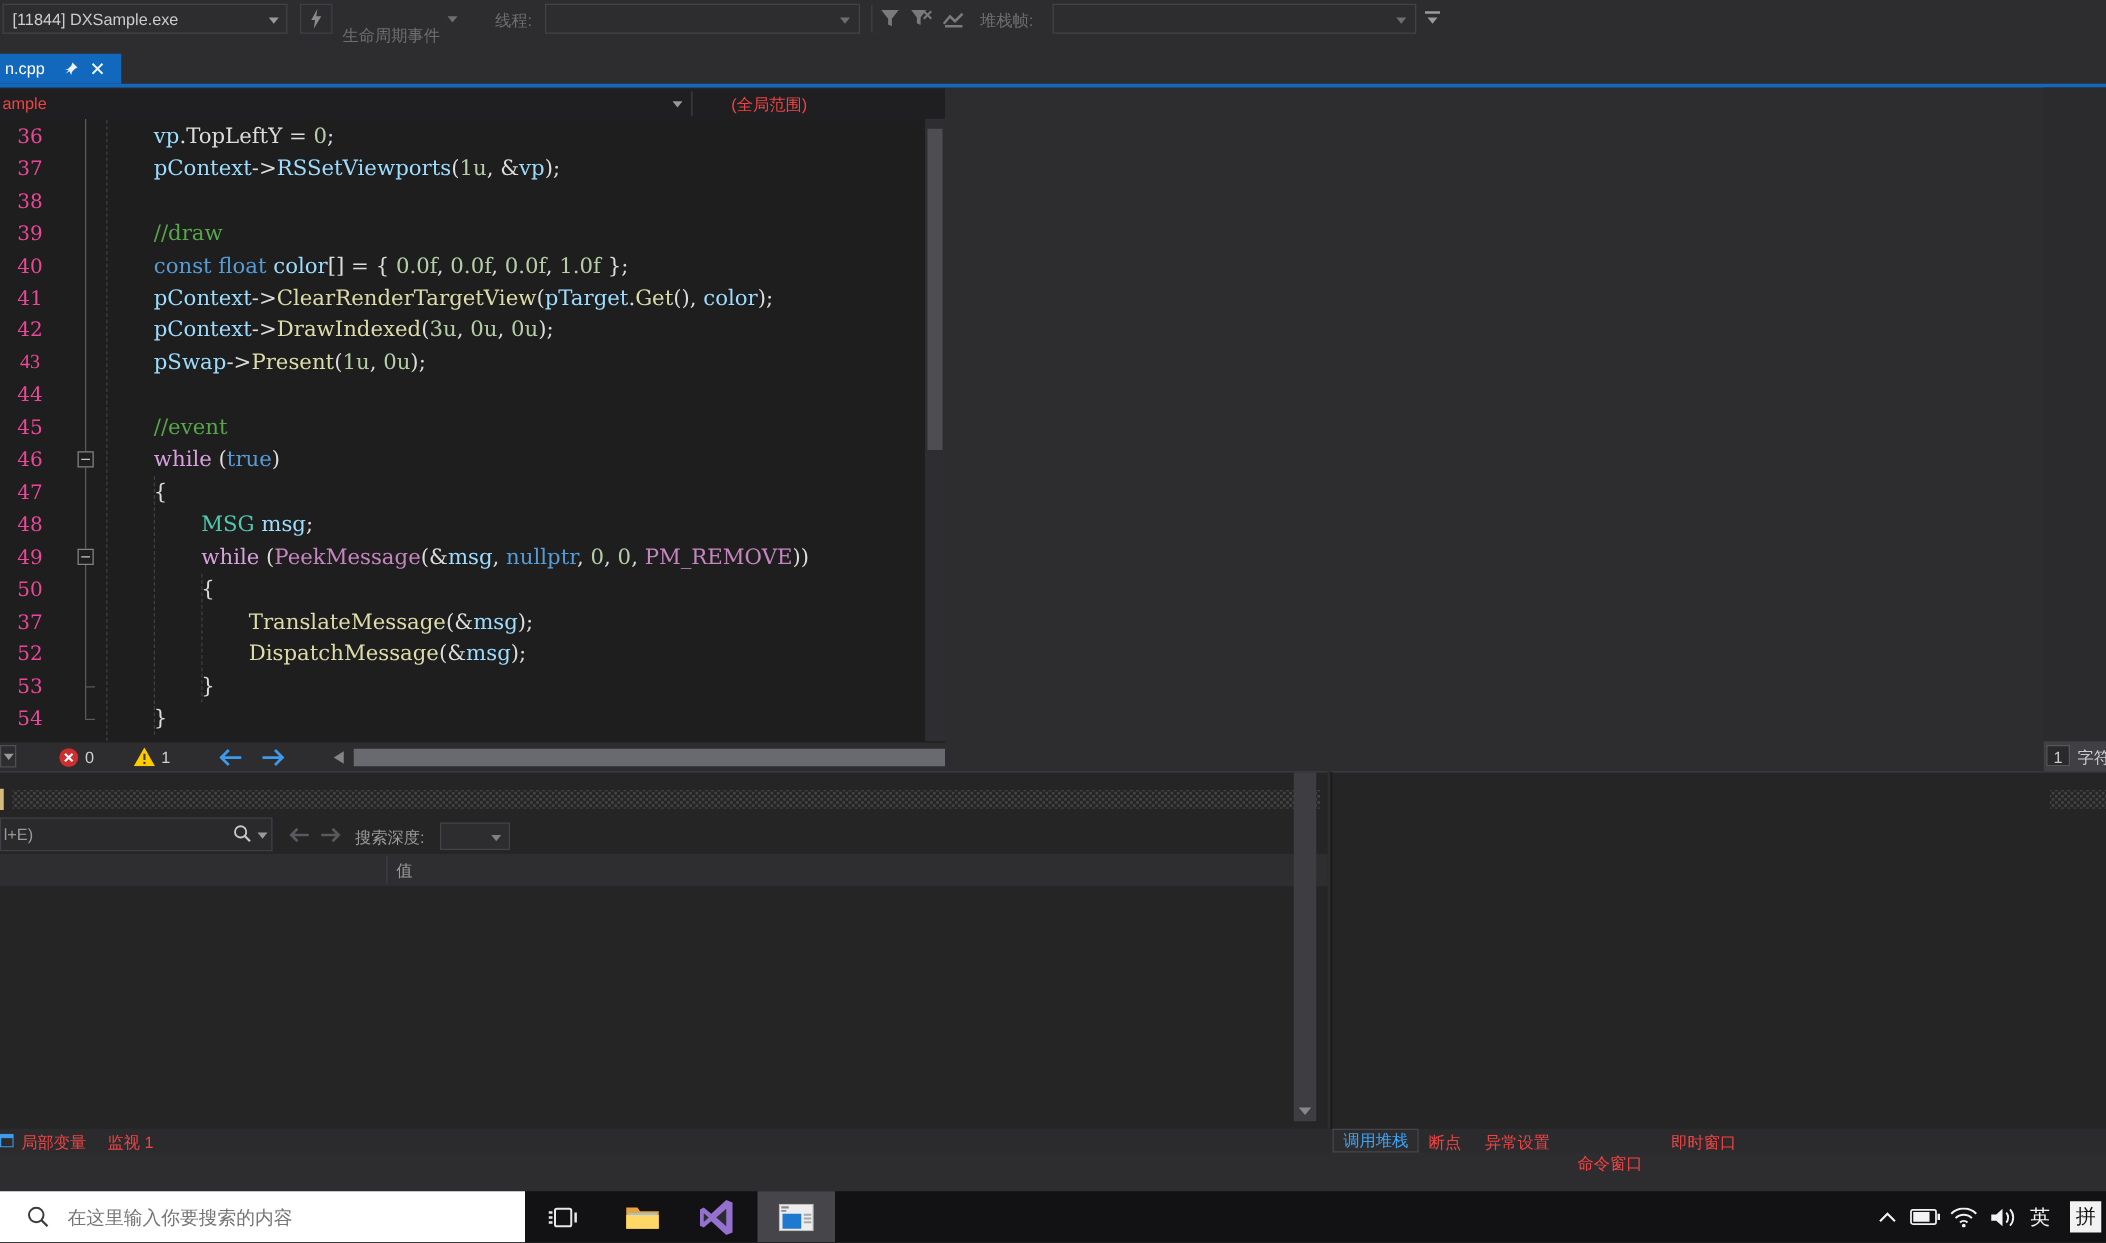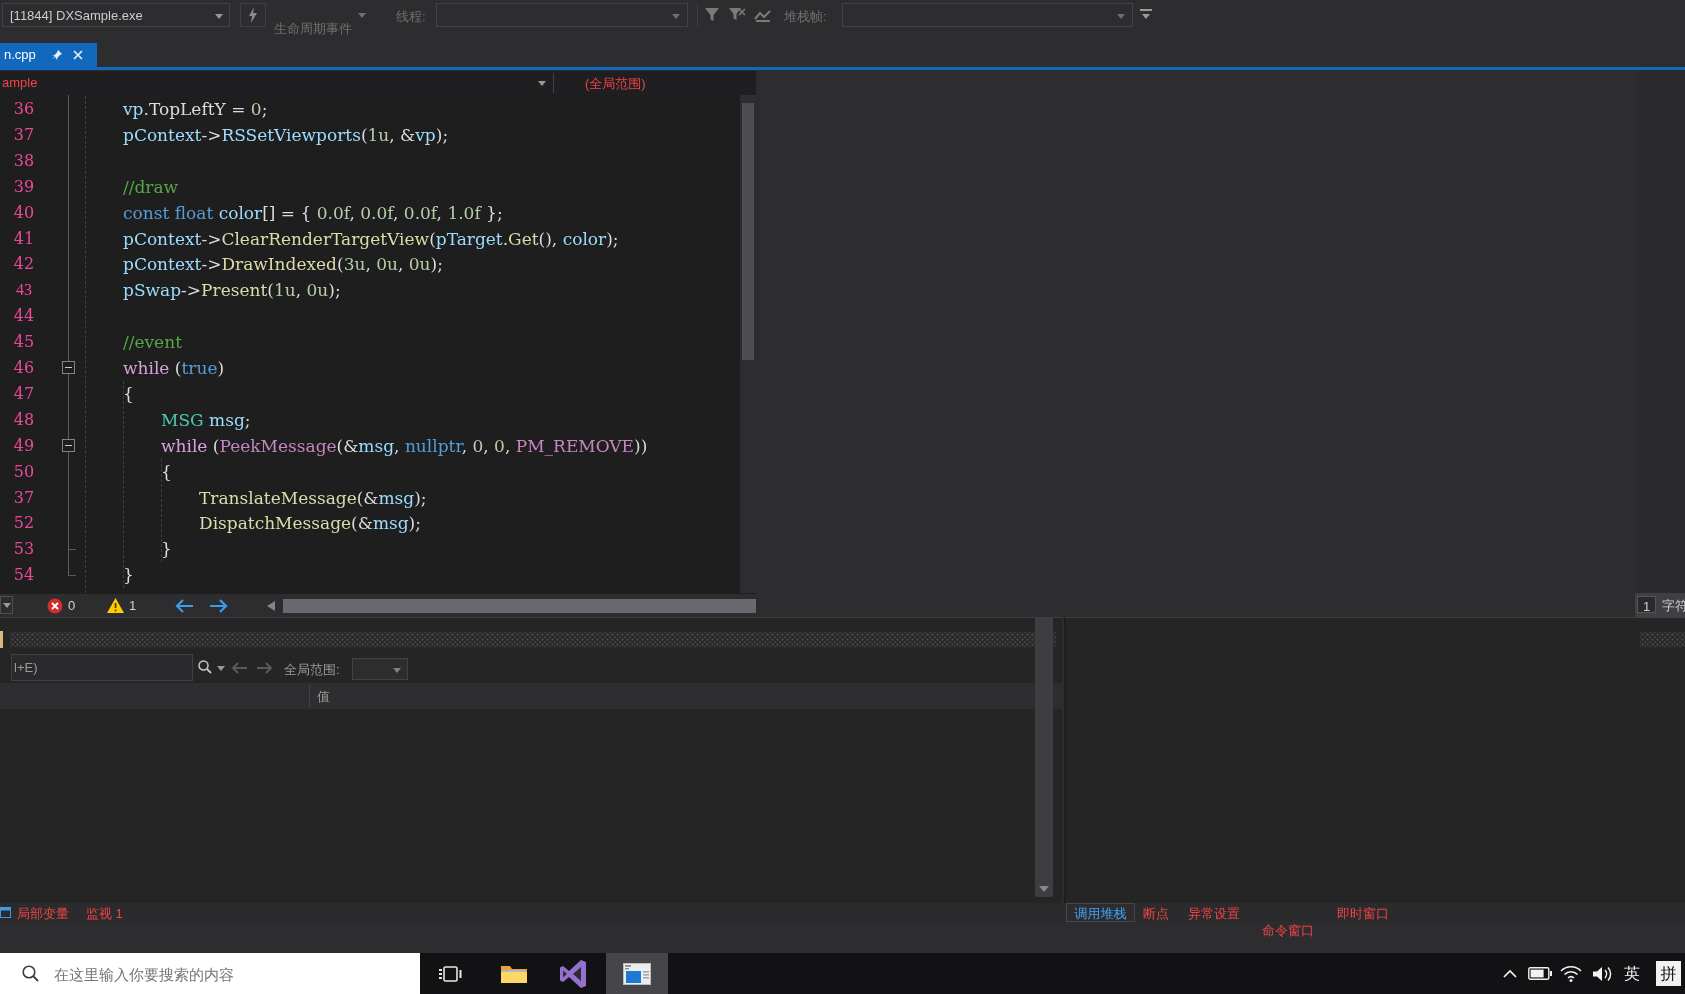--- a/index.html
+++ b/index.html
@@ -199,35 +199,35 @@
     <div class="abs" style="left:2px;top:3px;width:19px;height:17px;background:#2a2a2c;border:1px solid #565656;box-sizing:border-box;text-align:center;">
       <span class="t" style="position:static;color:#cccccc;">1</span>
     </div>
     <span class="t" style="left:27px;top:4px;color:#cccccc;">字符</span>
   </div>
 
   <div class="abs" style="left:0;top:617px;width:1062px;height:286px;background:#252526;border-top:1px solid #3f3f46;box-sizing:border-box;">
     <div class="abs" style="left:0;top:13px;width:3px;height:17px;background:#d7ba7d;"></div>
     <div class="dotted-row" style="left:10px;top:14px;width:1046px;"></div>
 
-    <div class="abs" style="left:0;top:36px;width:182px;height:27px;background:#2a2a2c;border:1px solid #3f3f46;box-sizing:border-box;margin-left:11px;">
+    <div class="abs" style="left:0;top:36px;width:218px;height:27px;background:#2a2a2c;border:1px solid #3f3f46;box-sizing:border-box;">
       <span class="t" style="left:2px;top:5px;color:#999;">l+E)</span>
       <svg width="14" height="14" viewBox="0 0 14 14" style="position:absolute;left:186px;top:5px;">
         <circle cx="5.5" cy="5.5" r="4.5" stroke="#c8c8c8" stroke-width="1.5" fill="none"></circle>
         <path d="M9 9 L13 13" stroke="#c8c8c8" stroke-width="1.8"></path>
       </svg>
       <span class="caret" style="left:205px;top:11px;"></span>
     </div>
     <svg width="18" height="12" viewBox="0 0 18 12" style="position:absolute;left:230px;top:44px;">
       <path d="M17 6 L3 6 M8 1 L3 6 L8 11" stroke="#5a5a5e" stroke-width="2" fill="none"></path>
     </svg>
     <svg width="18" height="12" viewBox="0 0 18 12" style="position:absolute;left:256px;top:44px;">
       <path d="M1 6 L15 6 M10 1 L15 6 L10 11" stroke="#5a5a5e" stroke-width="2" fill="none"></path>
     </svg>
-    <span class="t" style="left:284px;top:43px;color:#9b9b9b;">全局范围:</span>
+    <span class="t" style="left:284px;top:43px;color:#9b9b9b;">搜索深度:</span>
     <div class="combo" style="left:352px;top:40px;width:56px;height:22px;">
       <span class="caret" style="right:6px;top:9px;border-top-color:#808080;"></span>
     </div>
 
     <div class="abs" style="left:0;top:65px;width:1062px;height:26px;background:#2e2e31;">
       <div class="vsep" style="left:309px;top:2px;height:22px;"></div>
       <span class="t" style="left:317px;top:5px;color:#9b9b9b;">值</span>
     </div>
 
     <div class="abs" style="left:1035px;top:0;width:18px;height:279px;background:#3e3e42;">

